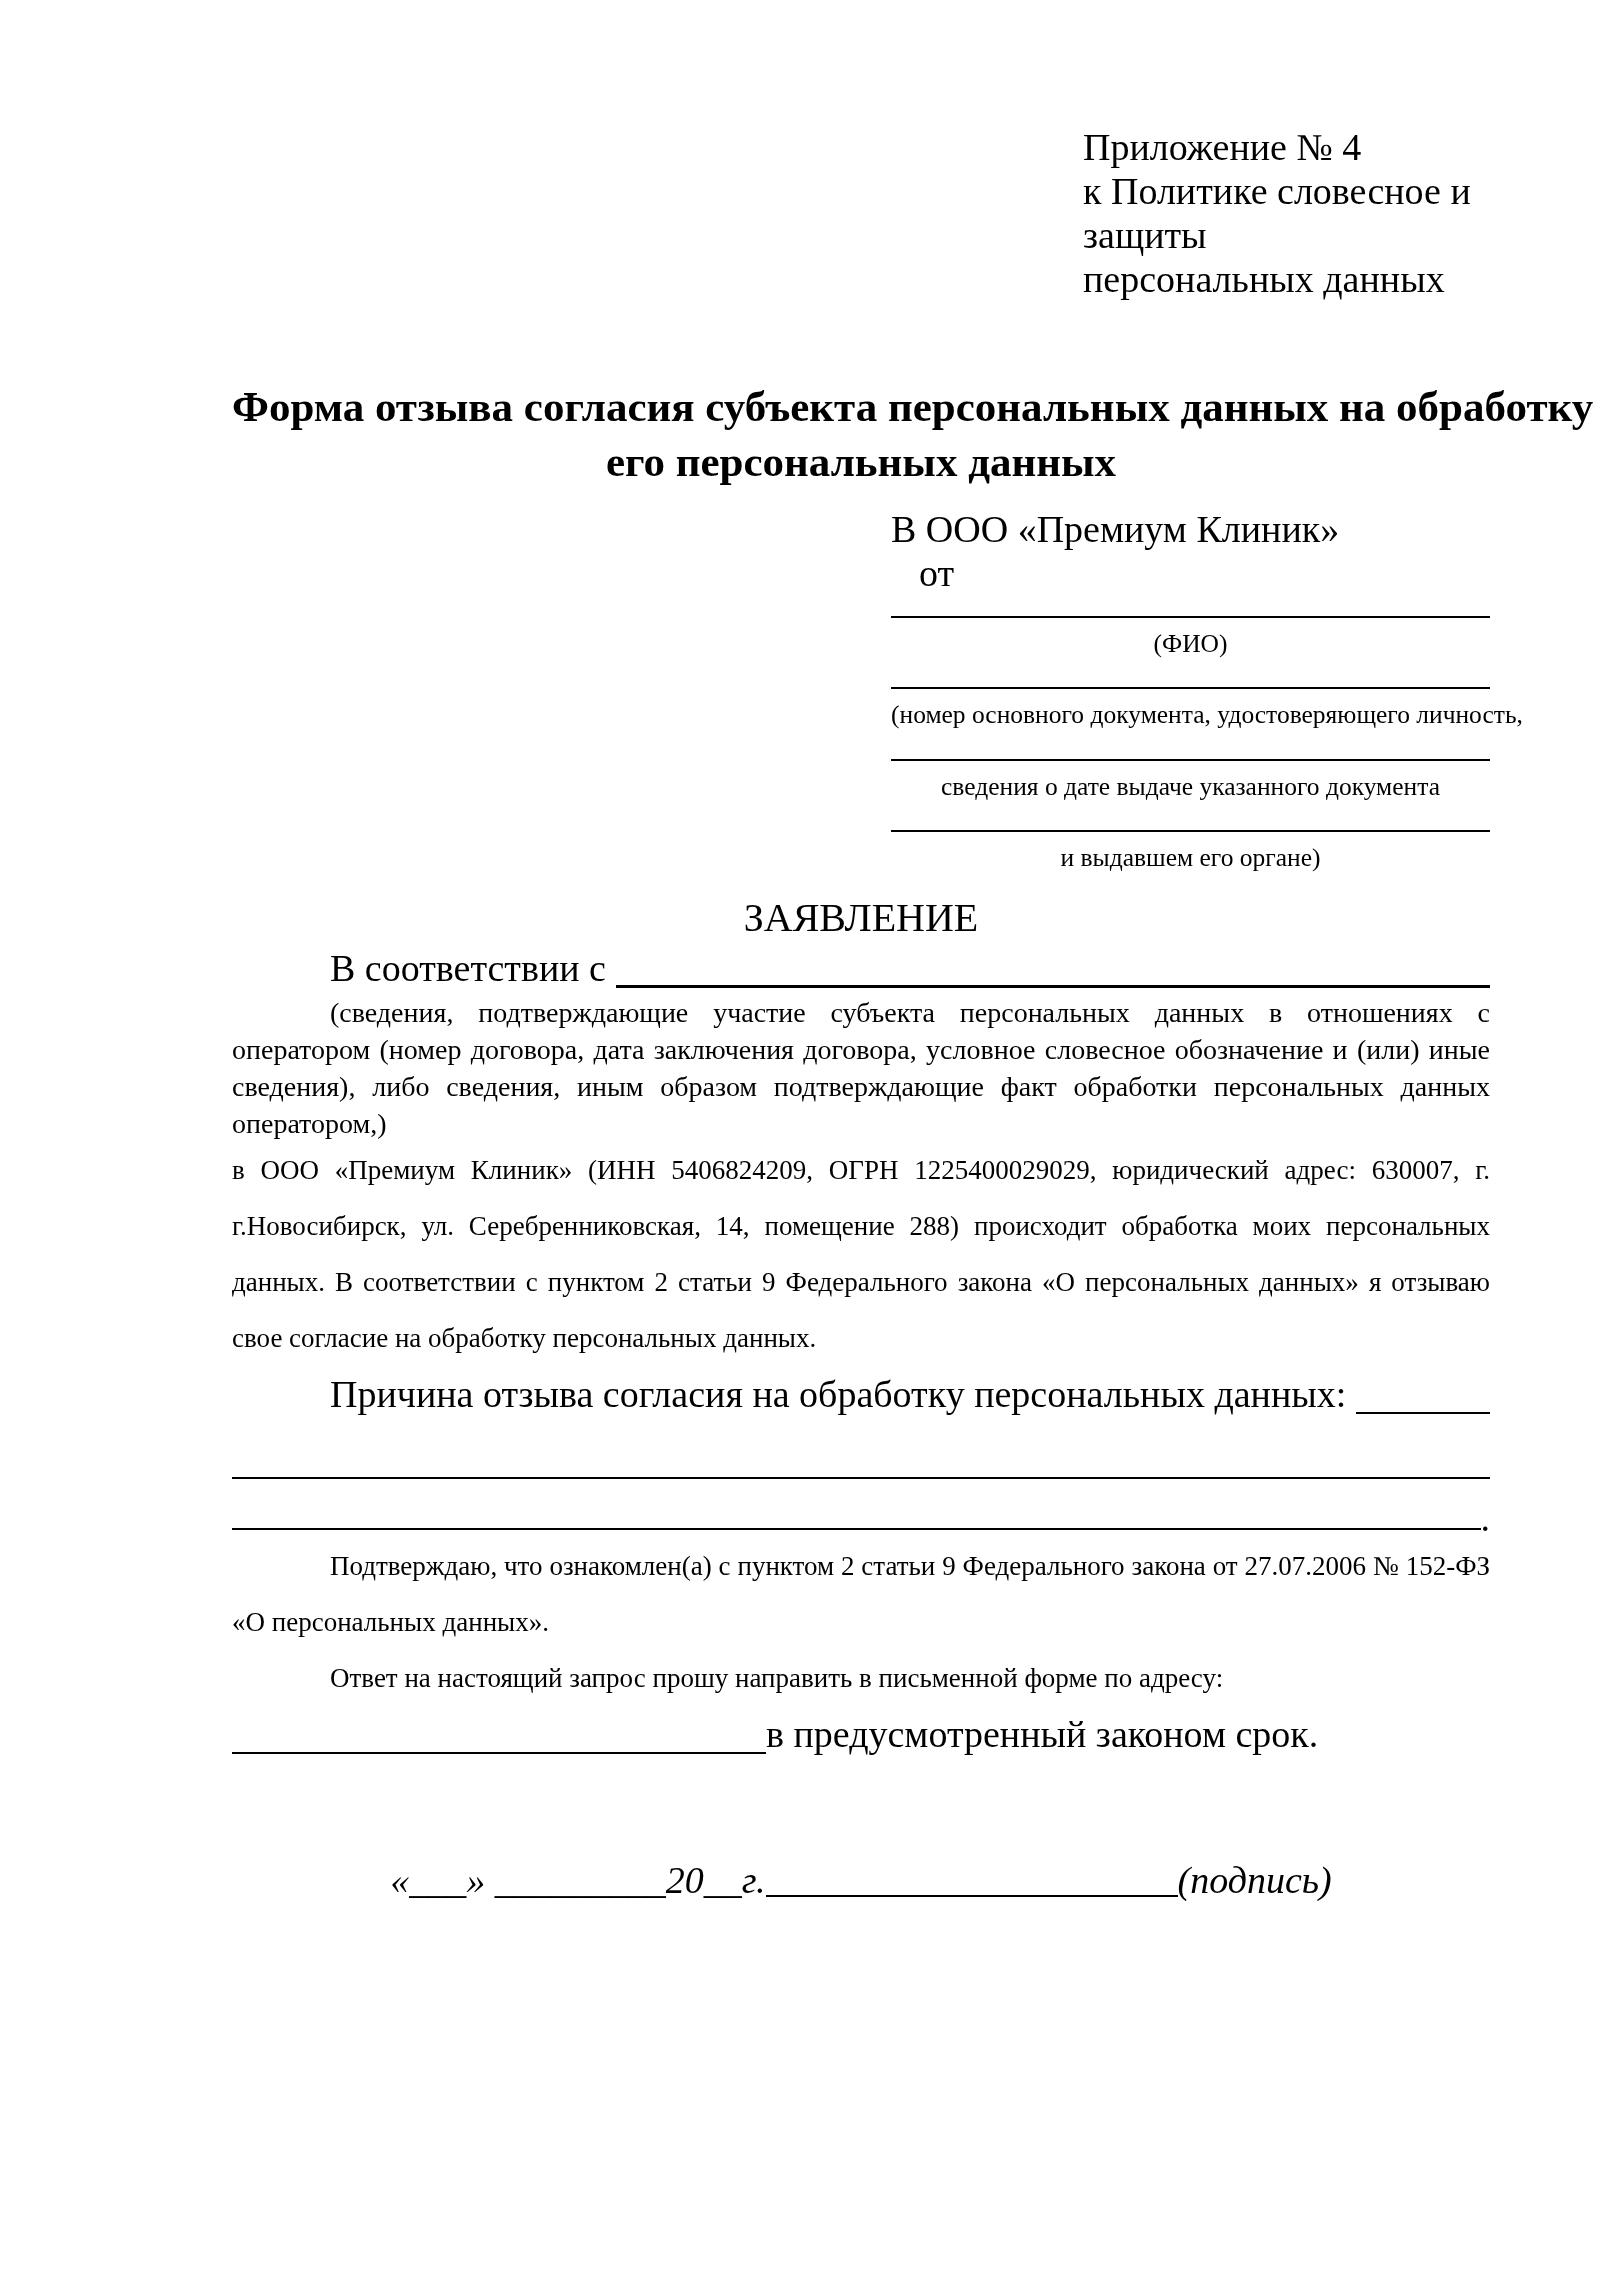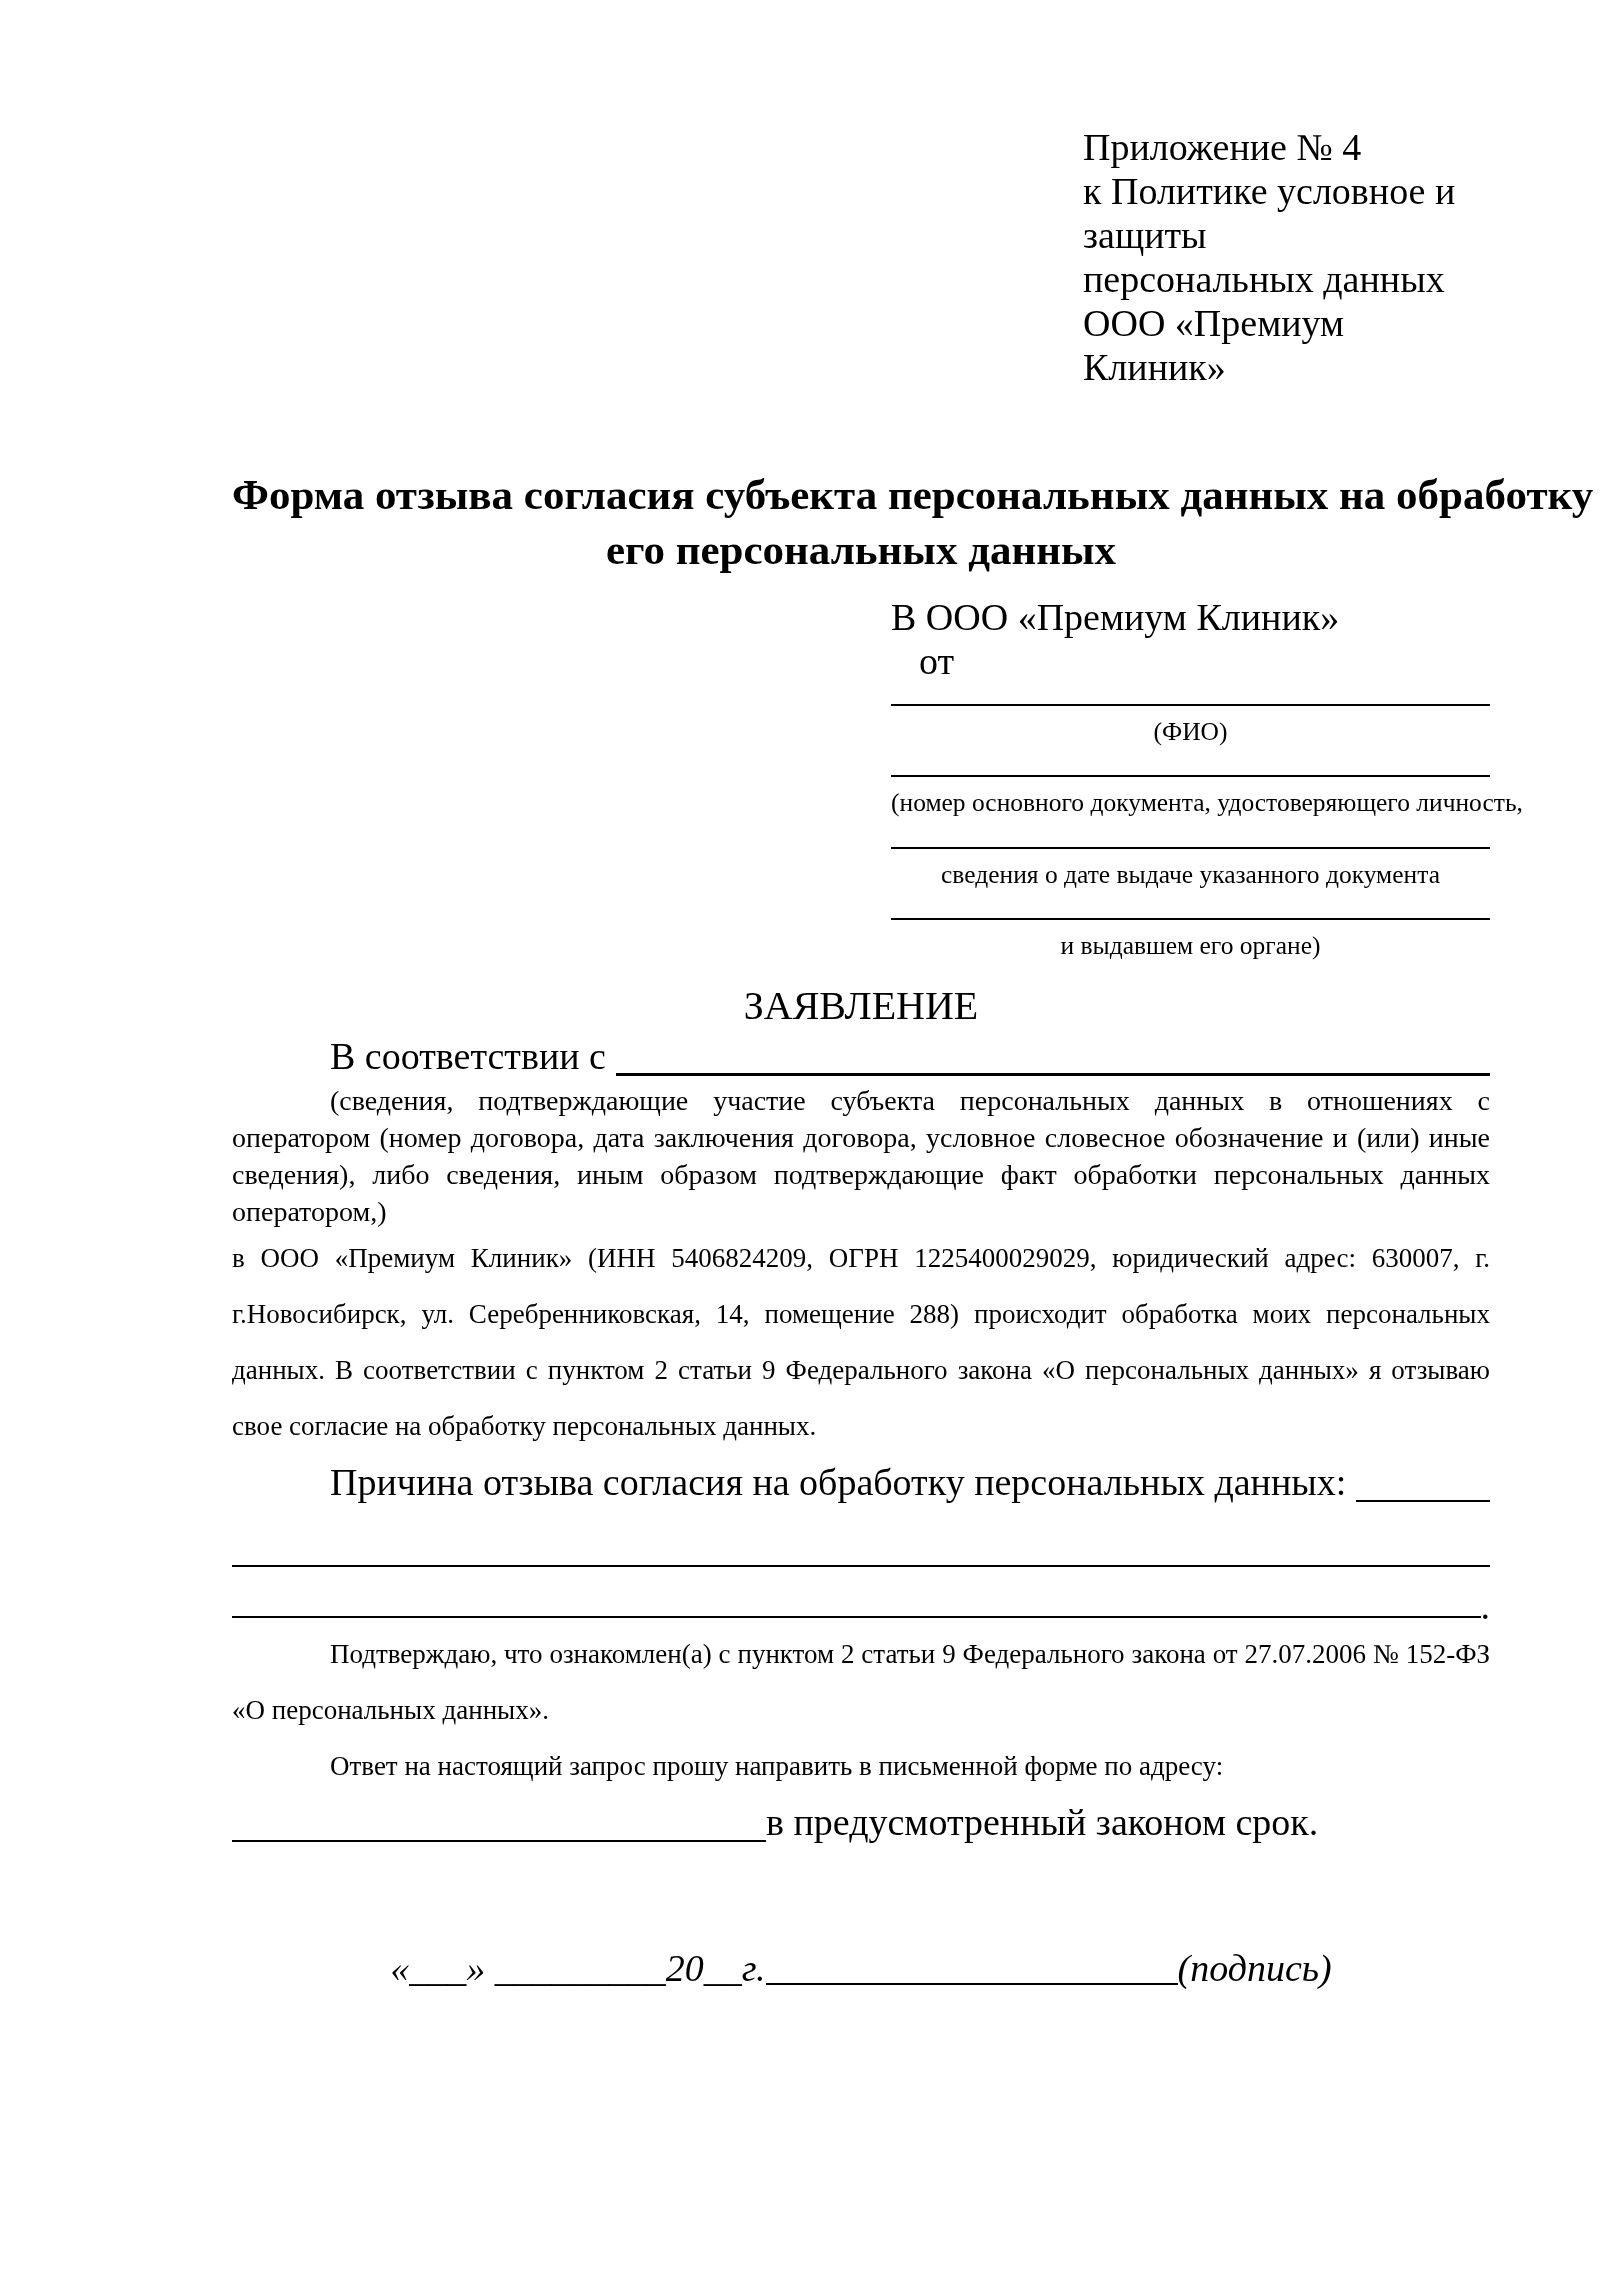--- a/index.html
+++ b/index.html
@@ -150,23 +150,22 @@
     margin-bottom: 7.8px;
   }
 </style>
 </head>
 <body>
 
 <div class="page">
 
   <div class="appendix">
     <div>Приложение № 4</div>
-    <div>к Политике условное и защиты</div>
+    <div>к Политике словесное и защиты</div>
     <div>персональных данных</div>
-    <div>ООО «Премиум Клиник»</div>
   </div>
 
   <h1 class="doc-title">
     <span>Форма отзыва согласия субъекта персональных данных на обработку</span>
     <span>его персональных данных</span>
   </h1>
 
   <div class="addressee">
     <div class="addr-to">В ООО «Премиум Клиник»</div>
     <div class="addr-from">от</div>

